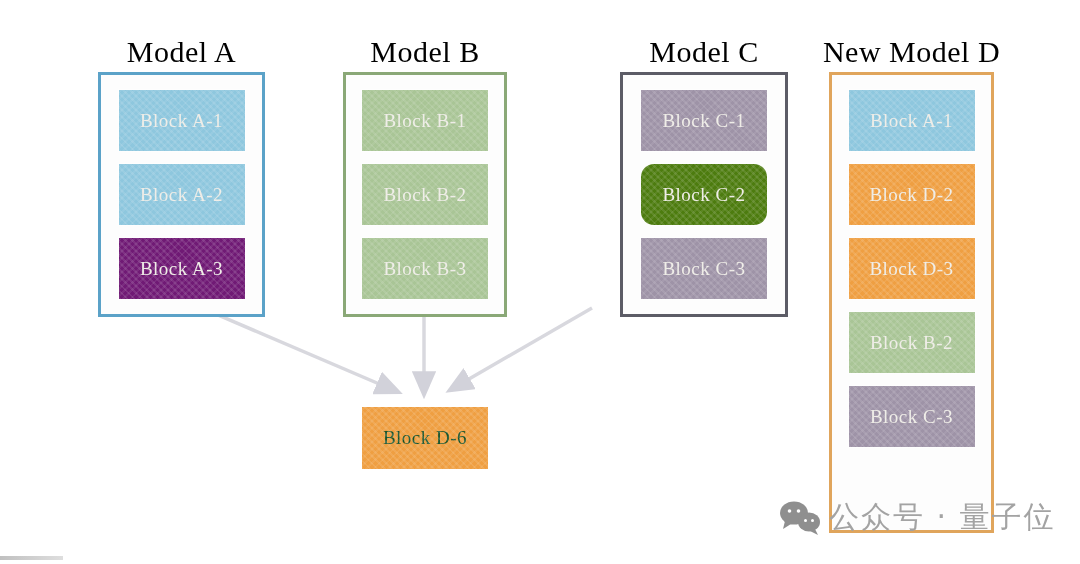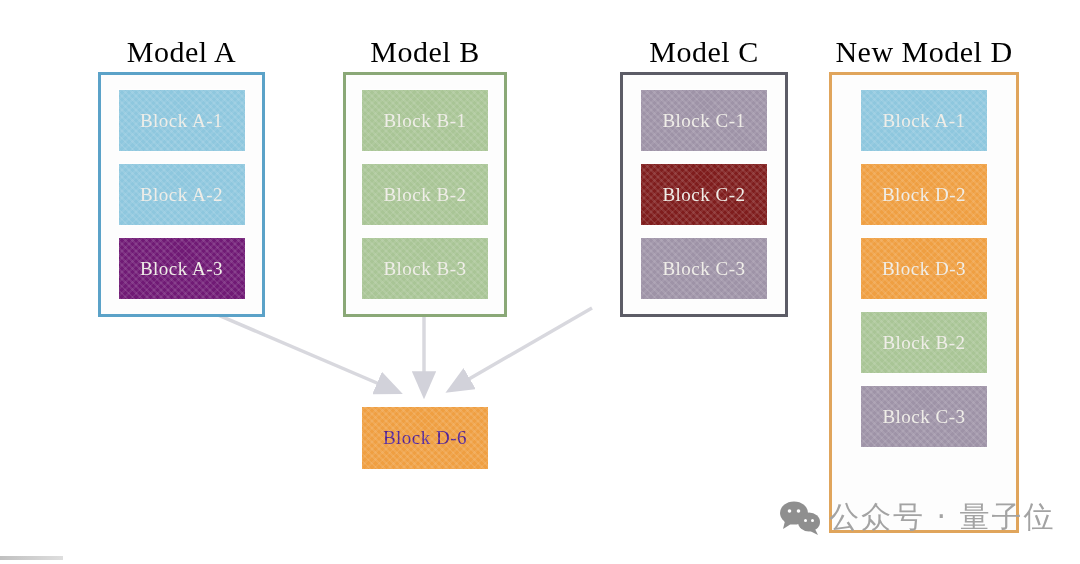--- a/index.html
+++ b/index.html
@@ -57,21 +57,21 @@
       repeating-linear-gradient(45deg, rgba(255,255,255,0.10) 0 2px, rgba(0,0,0,0) 2px 5px),
       repeating-linear-gradient(-45deg, rgba(255,255,255,0.08) 0 2px, rgba(0,0,0,0) 2px 5px);
     pointer-events:none;
   }
   .merged-block{
     position:absolute;
     left:362px;top:407px;
     width:126px;height:62px;
     z-index:1;
     display:flex;align-items:center;justify-content:center;
-    font-size:19px;color:#4c1d95;letter-spacing:0.5px;
+    font-size:19px;color:#14532d;letter-spacing:0.5px;
   }
   .watermark{
     position:absolute;
     left:779px;top:497px;
     z-index:3;
     display:flex;
     align-items:center;
     gap:8px;
   }
   .wm-text{
@@ -120,26 +120,26 @@
       <div class="block" style="background: rgb(169, 197, 150);">Block B-1</div>
       <div class="block" style="background: rgb(169, 197, 150);">Block B-2</div>
       <div class="block" style="background: rgb(169, 197, 150);">Block B-3</div>
     </div>
   </div>
 
   <div class="model" style="left:585px;top:72px;width:168px;height:245px;margin-left:35px;">
     <div class="model-title">Model C</div>
     <div class="model-box" style="border-color: rgb(92, 92, 102);">
       <div class="block" style="background: rgb(158, 147, 167);">Block C-1</div>
-      <div class="block" style="background: #7f1d1d;">Block C-2</div>
+      <div class="block" style="background: #4d7c0f; border-radius: 13px;">Block C-2</div>
       <div class="block" style="background: rgb(158, 147, 167);">Block C-3</div>
     </div>
   </div>
 
-  <div class="model" style="left:829px;top:72px;width:190px;height:461px;">
+  <div class="model" style="left:829px;top:72px;width:165px;height:461px;">
     <div class="model-title">New Model D</div>
     <div class="model-box" style="border-color: rgb(224, 165, 92);">
       <div class="block" style="background: rgb(142, 199, 222);">Block A-1</div>
       <div class="block" style="background: rgb(239, 159, 66);">Block D-2</div>
       <div class="block" style="background: rgb(239, 159, 66);">Block D-3</div>
       <div class="block" style="background: rgb(169, 197, 150);">Block B-2</div>
       <div class="block" style="background: rgb(158, 147, 167);">Block C-3</div>
     </div>
   </div>
 

